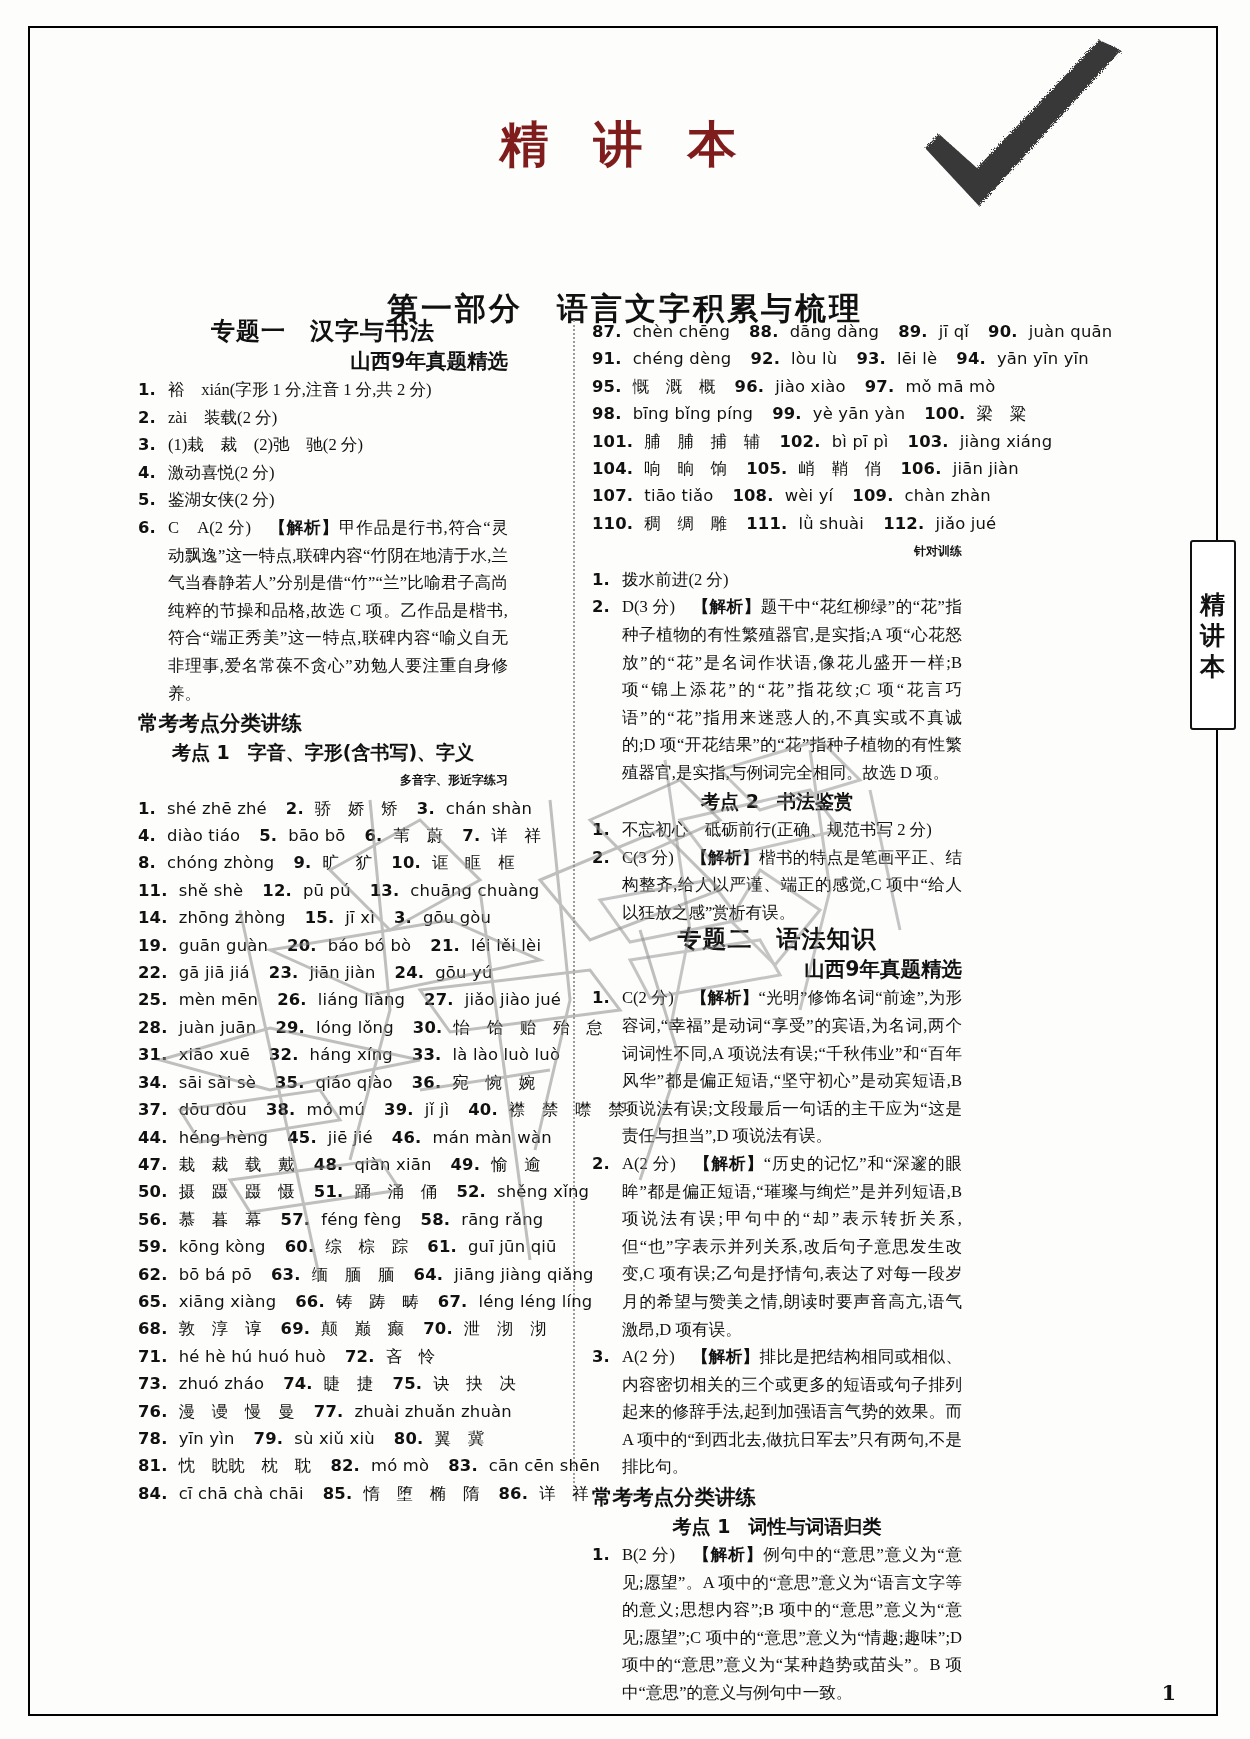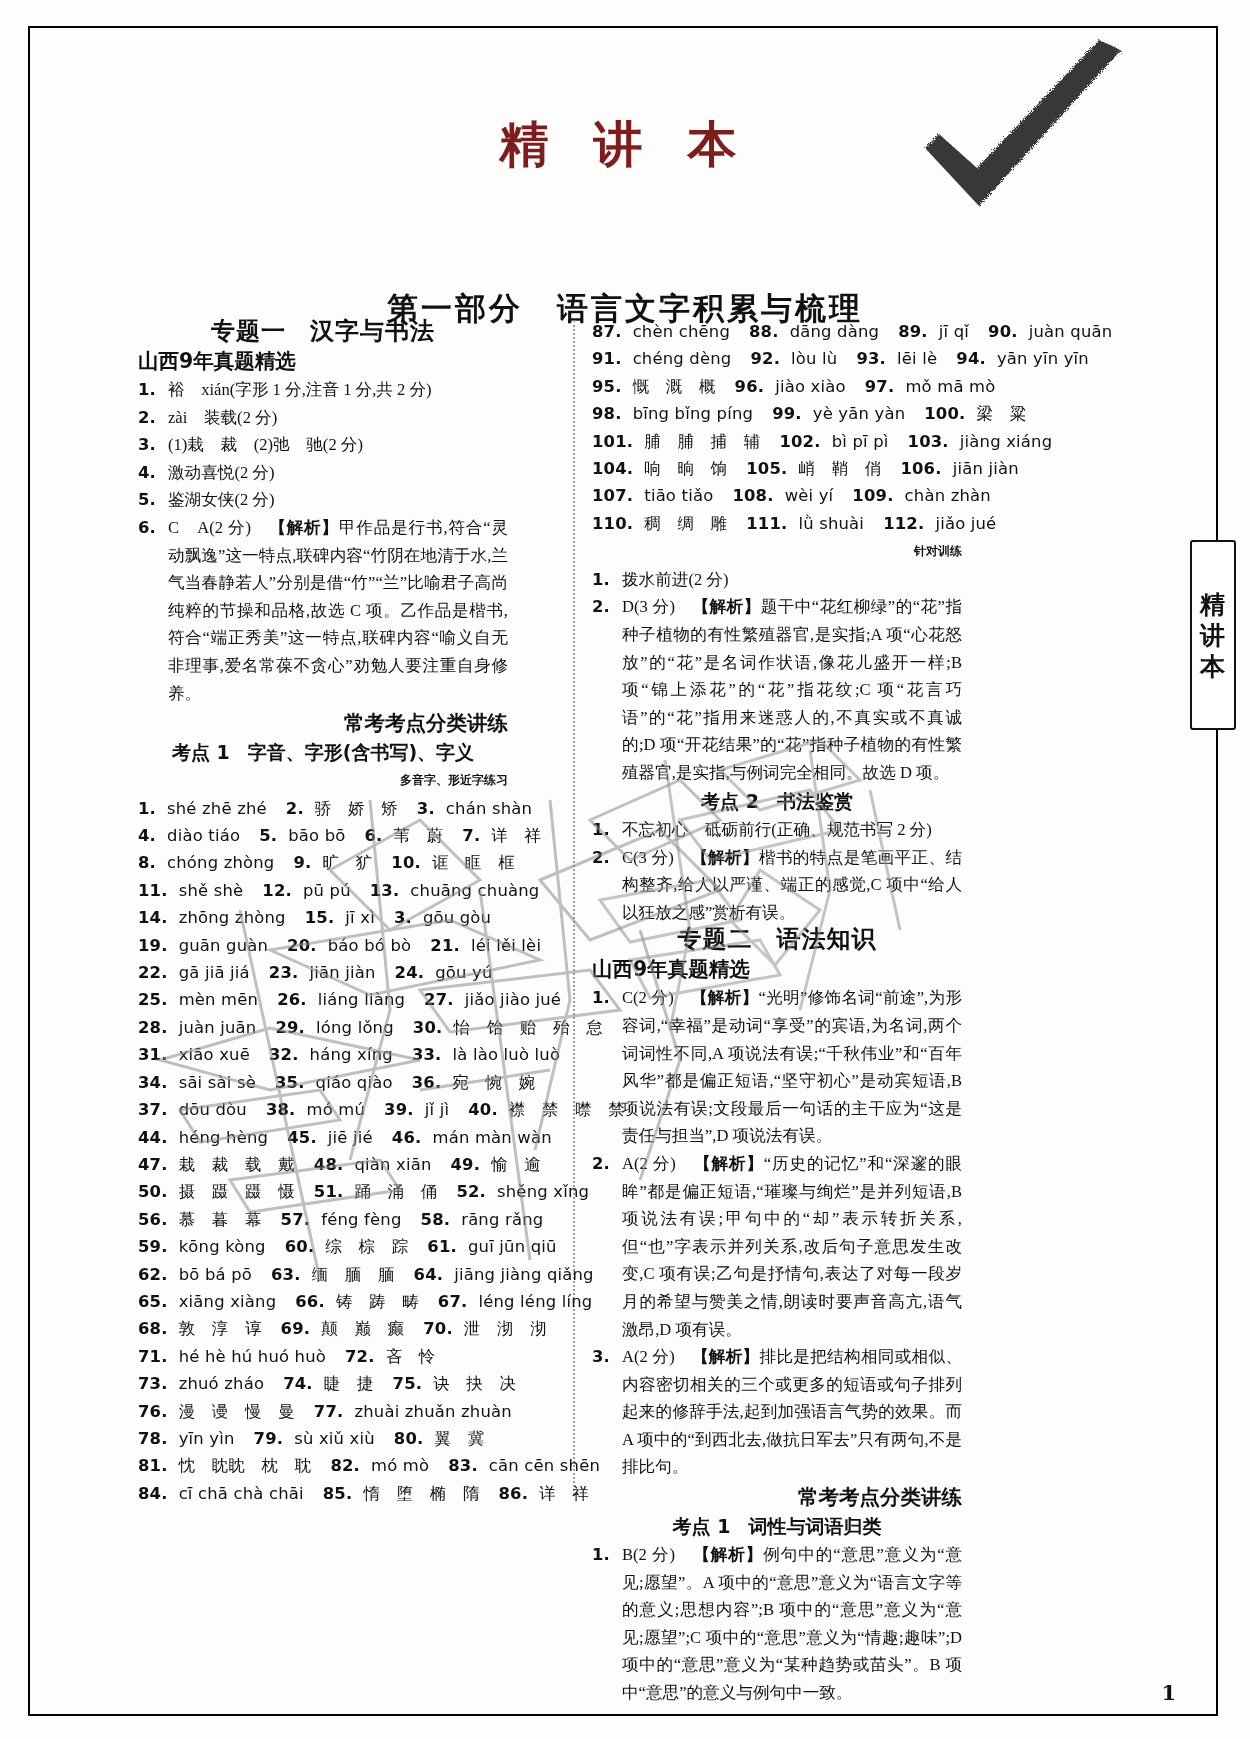--- a/index.html
+++ b/index.html
@@ -70,28 +70,28 @@
     font-size:24px;
     text-align:center;
     letter-spacing:1px;
   }
   h2.topic .gap { display:inline-block; width:24px; }
   h3.sub {
     margin:0 0 1px 0;
     font-family:"DejaVu Sans","Liberation Sans",sans-serif;
     font-weight:bold;
     font-size:20.5px;
-    text-align:left;
+    text-align:right;
   }
   h3.secthead {
     margin:3px 0 1px 0;
     font-family:"DejaVu Sans","Liberation Sans",sans-serif;
     font-weight:bold;
     font-size:20.5px;
-    text-align:right;
+    text-align:left;
   }
   h4.kaodian {
     margin:1px 0 1px 0;
     font-family:"DejaVu Sans","Liberation Sans",sans-serif;
     font-weight:bold;
     font-size:19px;
     text-align:center;
   }
   h4.kaodian .gap { display:inline-block; width:18px; }
   h4.left-head {

